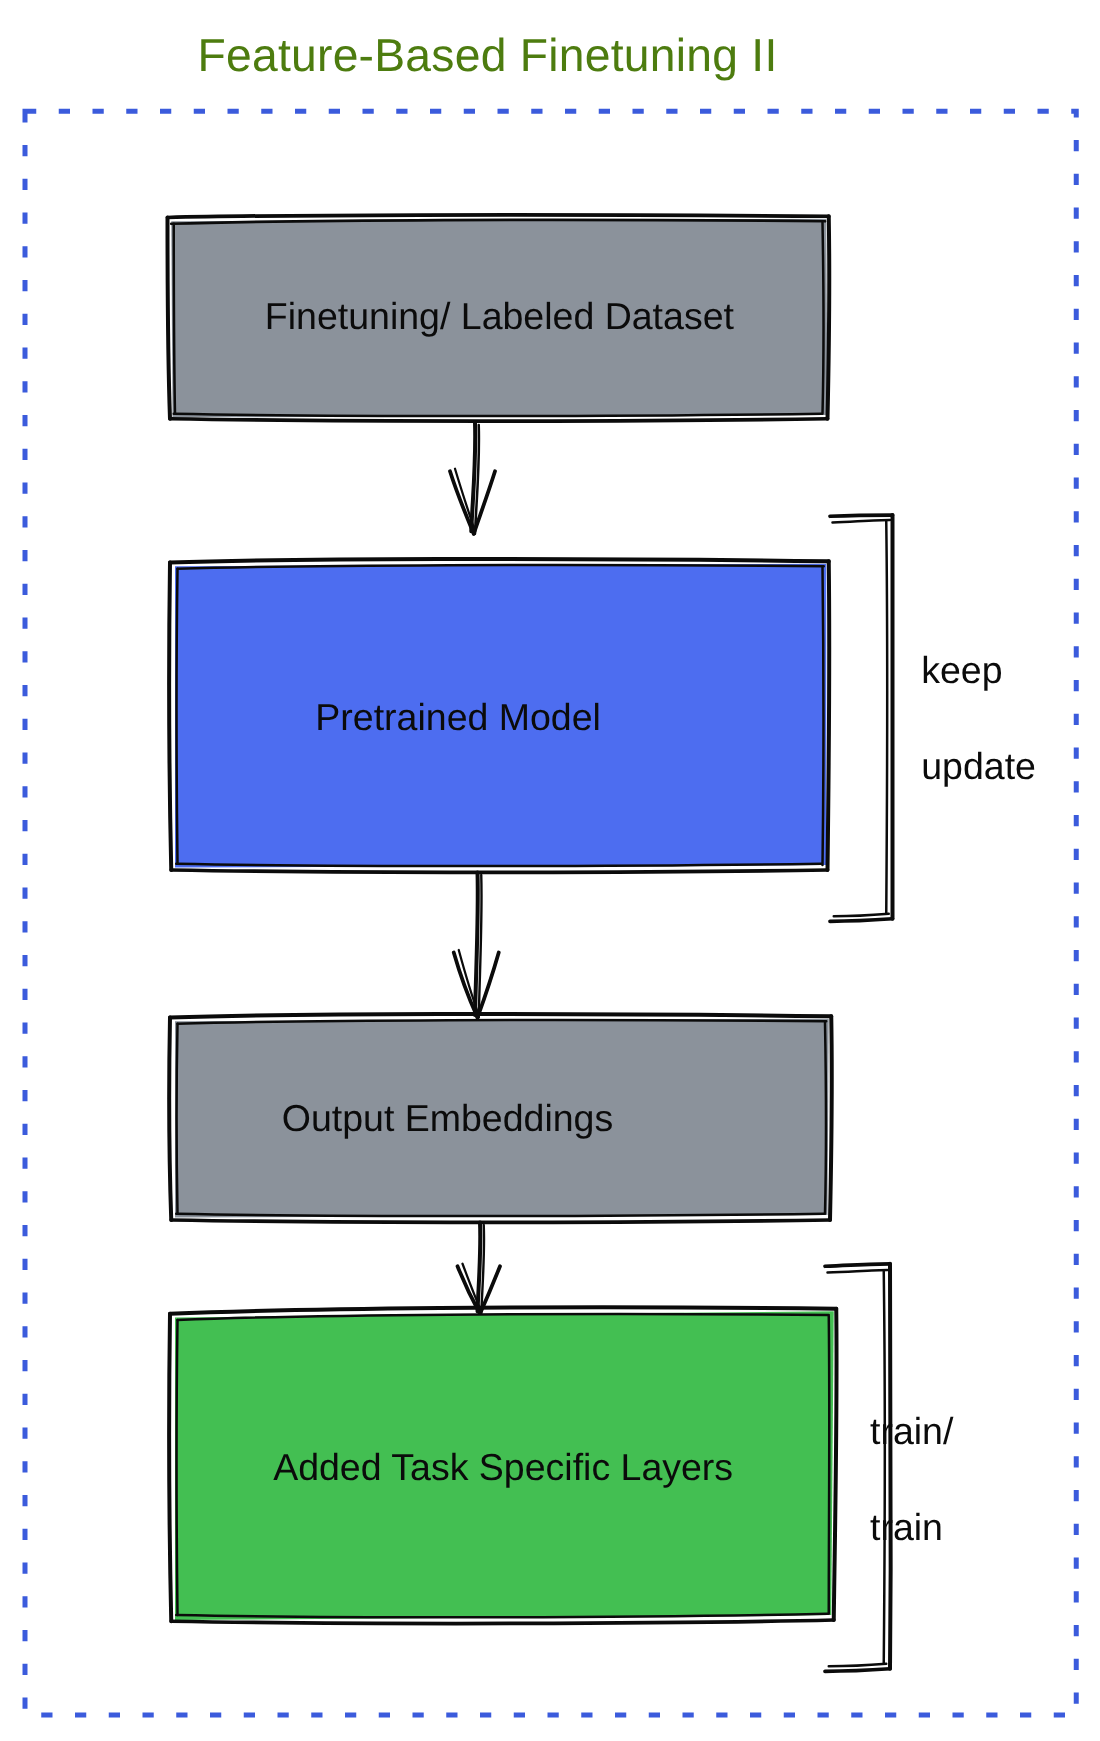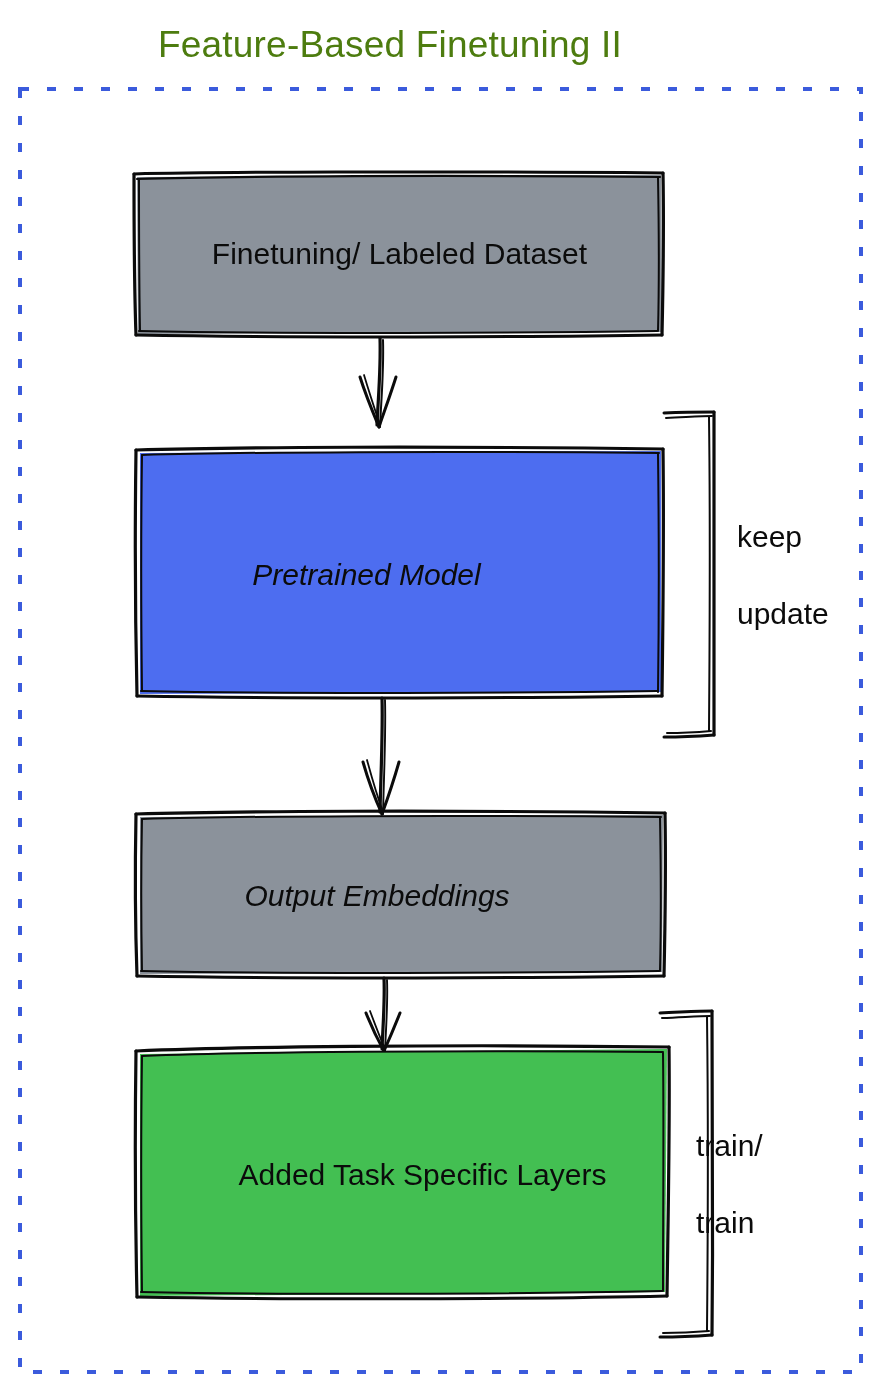--- a/index.html
+++ b/index.html
@@ -150,25 +150,25 @@
     <path d="M707,1017 C708,1092 708,1220 707,1331" fill="none" stroke="#0b0b0b" stroke-width="2" stroke-linecap="round"></path>
     <path d="M712,1335 C698,1336 682,1337 660,1337" fill="none" stroke="#0b0b0b" stroke-width="3" stroke-linecap="round"></path>
     <path d="M709,1331 C697,1332 682,1333 663,1333" fill="none" stroke="#0b0b0b" stroke-width="2" stroke-linecap="round"></path>
   </g>
 </svg>
 
 <div class="diagram-title">Feature-Based Finetuning II</div>
 
 <div class="node-label" style="left:137px; top:220px; width:525px;margin-top:16px;">Finetuning/ Labeled Dataset</div>
 
-<div class="node-label" style="left:140px; top:557px; width:453px;font-style:italic;">Pretrained Model</div>
+<div class="node-label" style="left:140px; top:557px; width:453px;">Pretrained Model</div>
 
-<div class="node-label" style="left:155px; top:878px; width:444px;font-style:italic;">Output Embeddings</div>
+<div class="node-label" style="left:136px; top:878px; width:444px;">Output Embeddings</div>
 
-<div class="node-label" style="left:140px; top:1157px; width:565px;">Added Task Specific Layers</div>
+<div class="node-label" style="left:140px; top:1157px; width:525px;">Added Task Specific Layers</div>
 
 <div class="side-label" style="left:737px; top:480px;">
   <div>keep</div>
   <div>update</div>
 </div>
 
 <div class="side-label" style="left:696px; top:1089px;">
   <div>train/</div>
   <div>train</div>
 </div>

